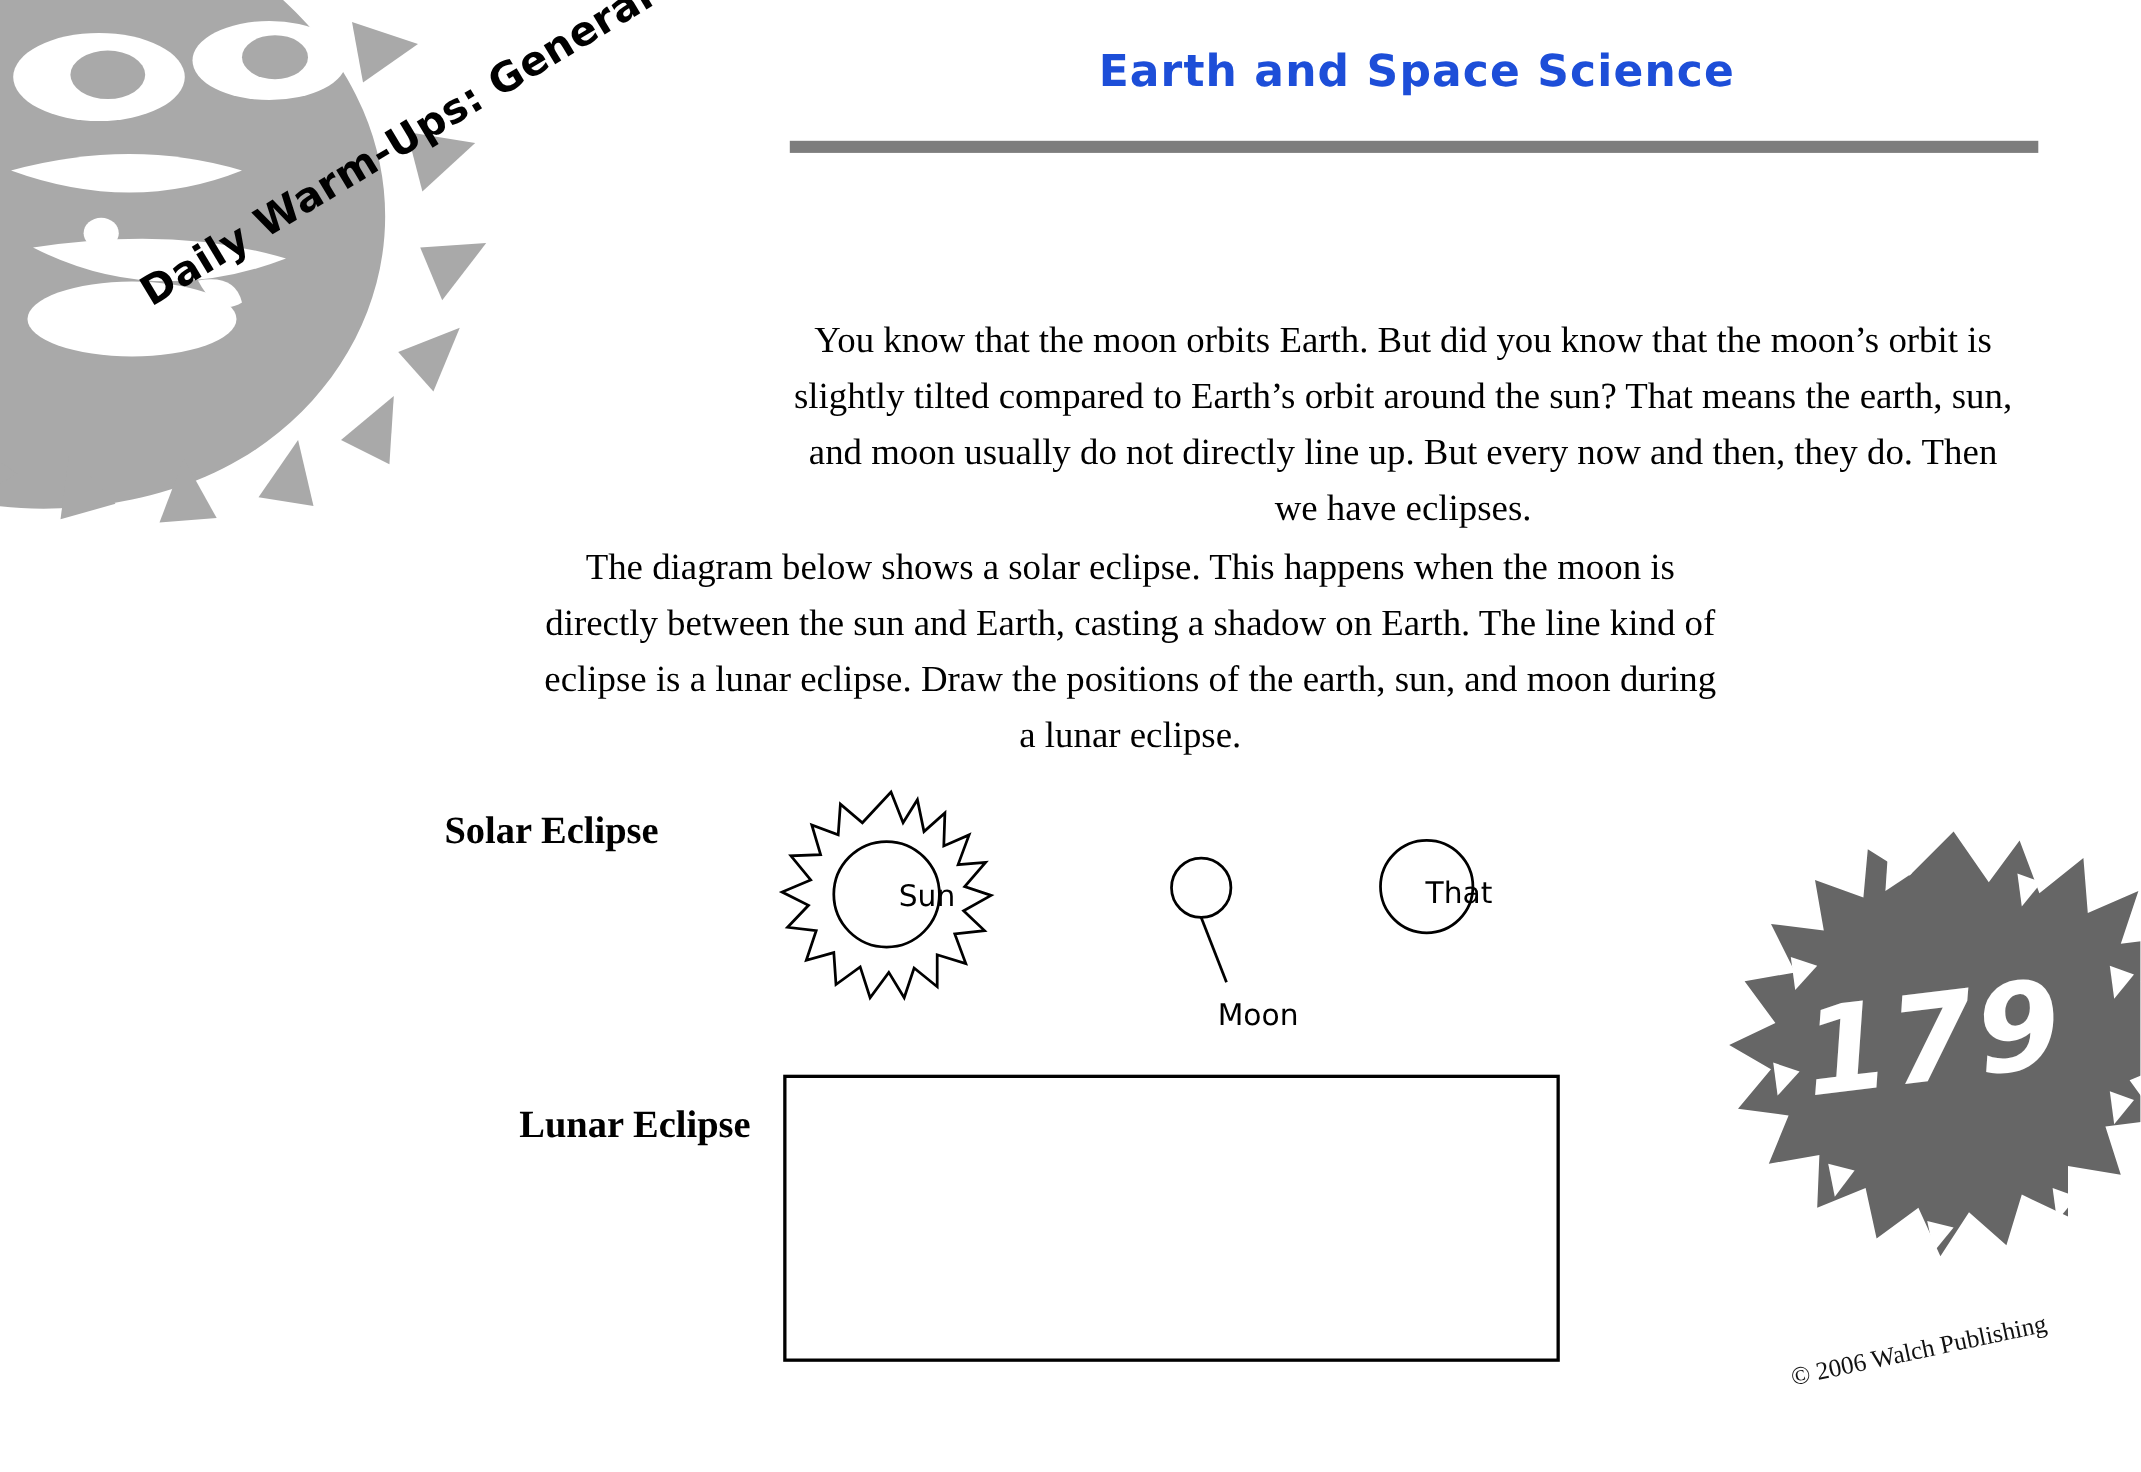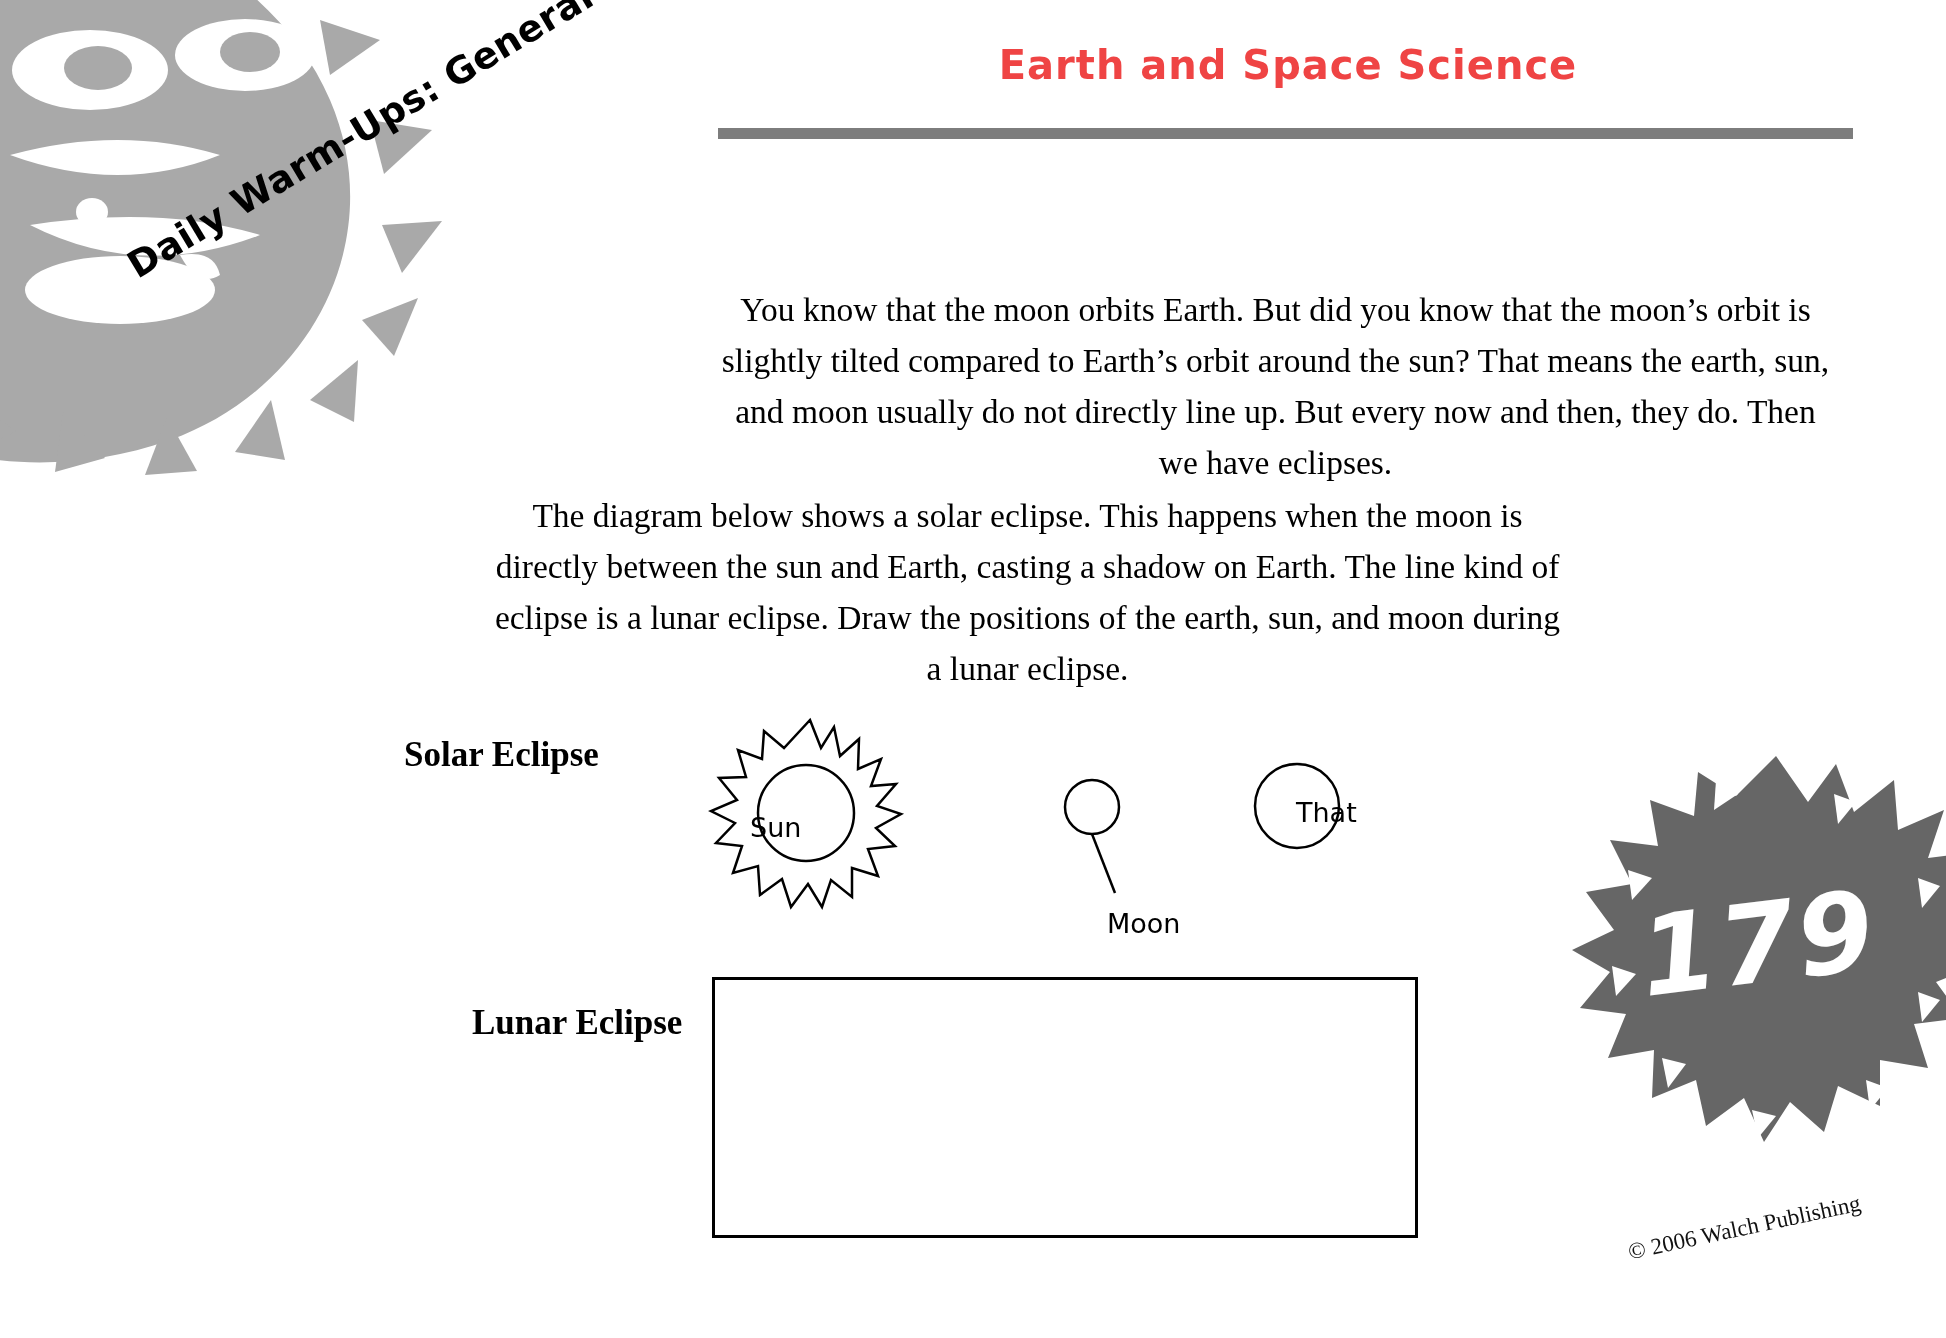--- a/index.html
+++ b/index.html
@@ -45,21 +45,21 @@
   
   .header-title {
     position: absolute;
     left: 718px;
     top: 42px;
     width: 1140px;
     text-align: center;
     font-family: "DejaVu Sans", sans-serif;
     font-weight: bold;
     font-size: 40px;
-    color: #ef4444;
+    color: #1d4ed8;
     letter-spacing: 1px;
   }
   .header-rule {
     position: absolute;
     left: 718px;
     top: 128px;
     width: 1135px;
     height: 11px;
     background: #7d7d7d;
   }
@@ -116,21 +116,21 @@
     width: 740px;
     height: 230px;
   }
   .diagram svg { display: block; }
   .sun-word, .earth-word, .moon-word {
     position: absolute;
     font-family: "DejaVu Sans", sans-serif;
     font-size: 27px;
     color: #000;
   }
-  .sun-word  { left: 750px; top: 800px; margin-top: 12px; }
+  .sun-word  { left: 817px; top: 800px; }
   .earth-word{ left: 1296px; top: 797px; }
   .moon-word { left: 1107px; top: 908px; }
 
   
   .answer-box {
     position: absolute;
     left: 712px;
     top: 977px;
     width: 700px;
     height: 255px;

